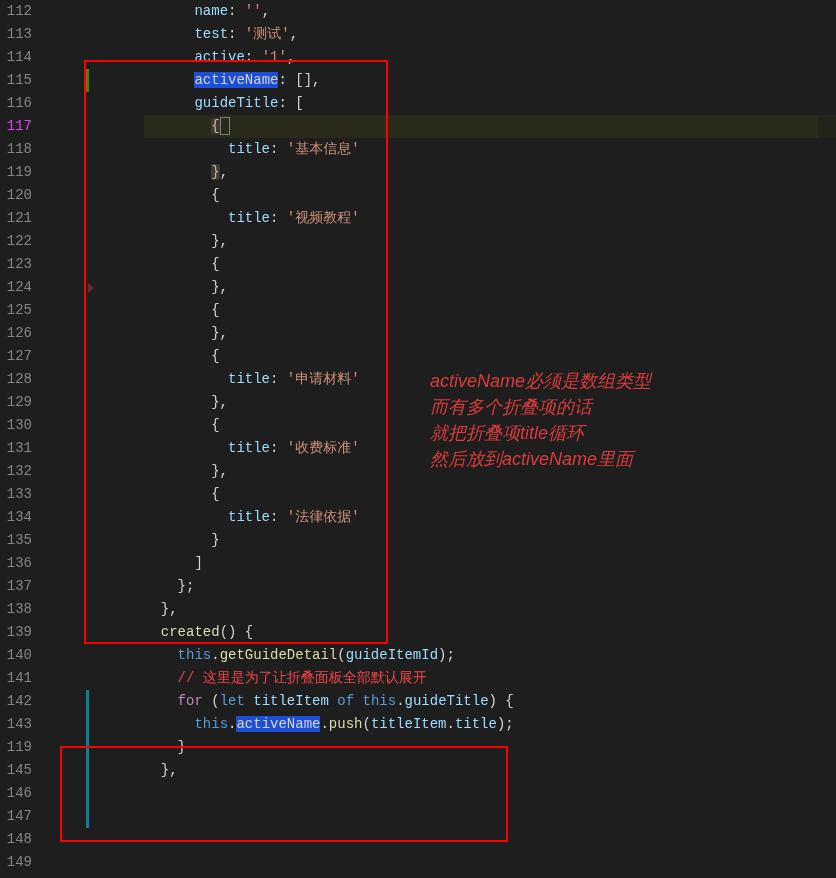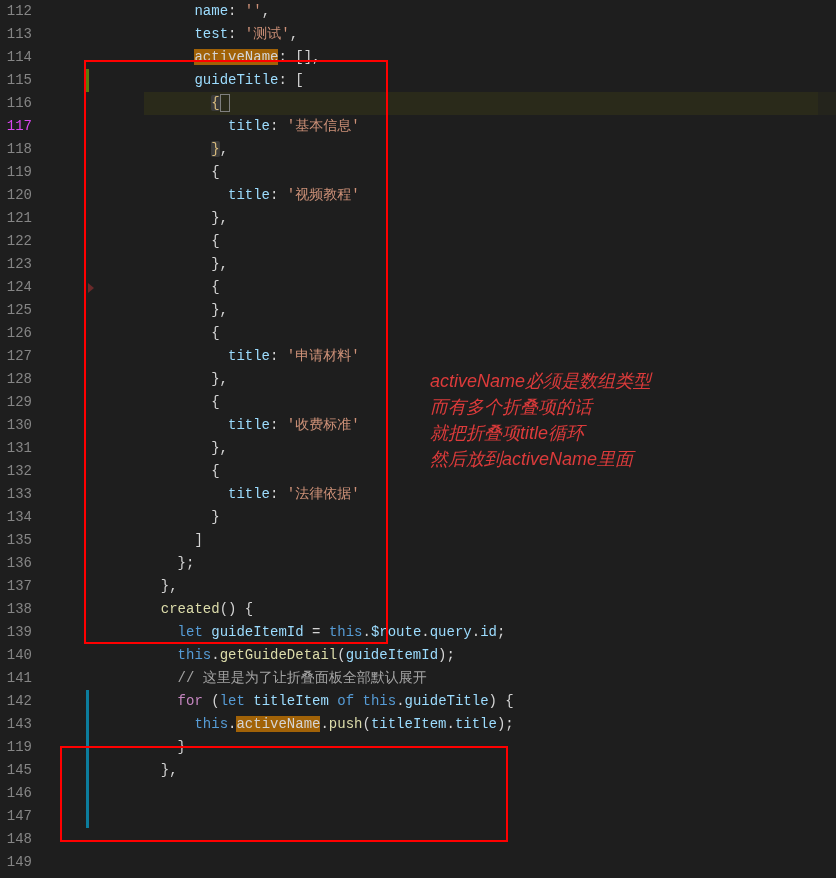--- a/index.html
+++ b/index.html
@@ -72,22 +72,22 @@
     background: #2a2a1a;
   }
   .tok-key    { color: #9cdcfe; }
   .tok-str    { color: #ce9178; }
   .tok-punc   { color: #d4d4d4; }
   .tok-kw     { color: #569cd6; }
   .tok-kw2    { color: #c586c0; }
   .tok-fn     { color: #dcdcaa; }
   .tok-var    { color: #9cdcfe; }
   .tok-this   { color: #569cd6; }
-  .tok-comment{ color: #a3a3a3; margin-top: 20px; }
-  .tok-sel    { color: #d4d4d4; background: #a16207; }
+  .tok-comment{ color: #ef4444; margin-top: 20px; }
+  .tok-sel    { color: #d4d4d4; background: #1d4ed8; }
   .tok-match  { color: #d7ba7d; background: #3a3a3a; border-radius:2px;}
   .cursor-box {
     border: 1px solid #7f7f7f;
     padding: 0 0px;
   }
 
   .redbox {
     position: absolute;
     border: 2px solid #ff0000;
     pointer-events: none;
@@ -165,20 +165,21 @@
     <div class="breakpoint-hint" style="top:283px"></div>
     <div class="marker blue" style="top:690px;height:138px"></div>
   </div>
 
   <div class="code">
 
     <div class="line">      <span class="tok-key">name</span><span class="tok-punc">: </span><span class="tok-str">''</span><span class="tok-punc">,</span></div>
 
     <div class="line">      <span class="tok-key">test</span><span class="tok-punc">: </span><span class="tok-str">'测试'</span><span class="tok-punc">,</span></div>
 
+    <div class="line">      <span class="tok-key">active</span><span class="tok-punc">: </span><span class="tok-str">'1'</span><span class="tok-punc">,</span></div>
 
     <div class="line">      <span class="tok-sel">activeName</span><span class="tok-punc">: </span><span class="tok-punc">[]</span><span class="tok-punc">,</span></div>
 
     <div class="line">      <span class="tok-key">guideTitle</span><span class="tok-punc">: [</span></div>
 
     <div class="line hl">        <span class="tok-match">{</span><span class="cursor-box"> </span></div>
 
     <div class="line">          <span class="tok-key">title</span><span class="tok-punc">: </span><span class="tok-str">'基本信息'</span></div>
 
     <div class="line">        <span class="tok-match">}</span><span class="tok-punc">,</span></div>
@@ -197,21 +198,20 @@
     <div class="line">        <span class="tok-punc">},</span></div>
     <div class="line">        <span class="tok-punc">{</span></div>
     <div class="line">          <span class="tok-key">title</span><span class="tok-punc">: </span><span class="tok-str">'法律依据'</span></div>
     <div class="line">        <span class="tok-punc">}</span></div>
     <div class="line">      <span class="tok-punc">]</span></div>
     <div class="line">    <span class="tok-punc">};</span></div>
     <div class="line">  <span class="tok-punc">},</span></div>
 
     <div class="line">  <span class="tok-fn">created</span><span class="tok-punc">() {</span></div>
 
-    <div class="line">    <span class="tok-kw">let</span> <span class="tok-var">guideItemId</span> <span class="tok-punc">=</span> <span class="tok-this">this</span><span class="tok-punc">.</span><span class="tok-var">$route</span><span class="tok-punc">.</span><span class="tok-var">query</span><span class="tok-punc">.</span><span class="tok-var">id</span><span class="tok-punc">;</span></div>
 
     <div class="line">    <span class="tok-this">this</span><span class="tok-punc">.</span><span class="tok-fn">getGuideDetail</span><span class="tok-punc">(</span><span class="tok-var">guideItemId</span><span class="tok-punc">);</span></div>
 
     <div class="line">    <span class="tok-comment">// 这里是为了让折叠面板全部默认展开</span></div>
 
     <div class="line">    <span class="tok-kw2">for</span> <span class="tok-punc">(</span><span class="tok-kw">let</span> <span class="tok-var">titleItem</span> <span class="tok-kw">of</span> <span class="tok-this">this</span><span class="tok-punc">.</span><span class="tok-var">guideTitle</span><span class="tok-punc">) {</span></div>
 
     <div class="line">      <span class="tok-this">this</span><span class="tok-punc">.</span><span class="tok-sel">activeName</span><span class="tok-punc">.</span><span class="tok-fn">push</span><span class="tok-punc">(</span><span class="tok-var">titleItem</span><span class="tok-punc">.</span><span class="tok-var">title</span><span class="tok-punc">);</span></div>
 
     <div class="line">    <span class="tok-punc">}</span></div>

